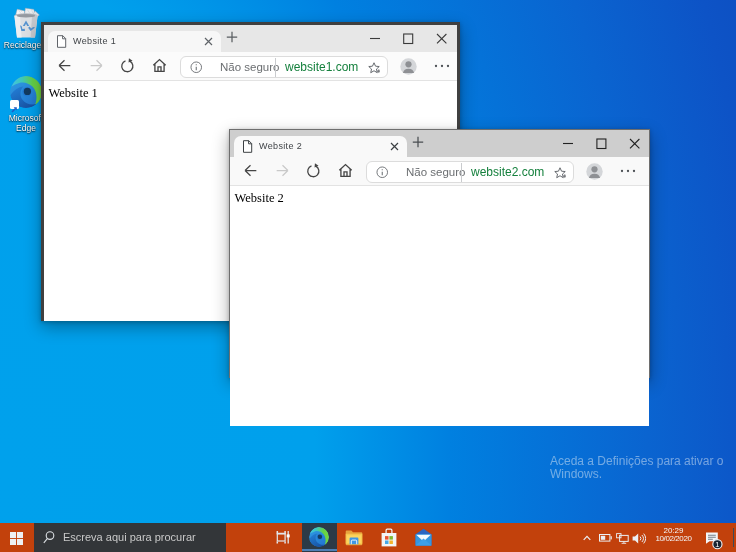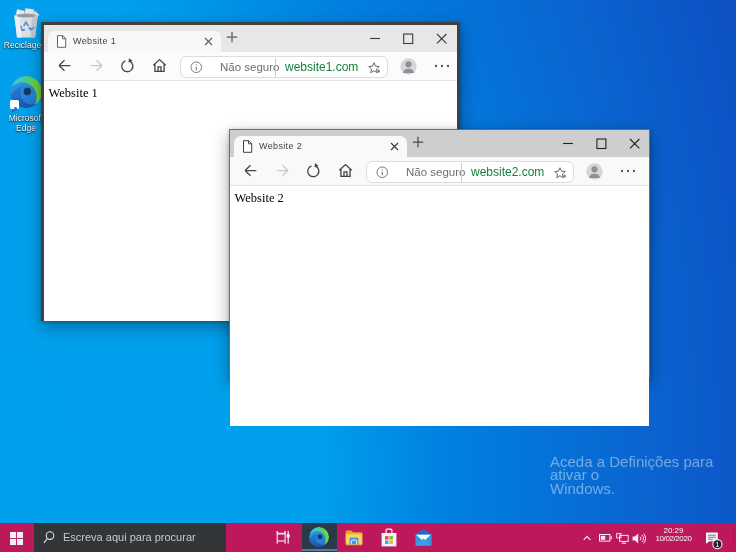--- a/index.html
+++ b/index.html
@@ -1,21 +1,21 @@
 <!DOCTYPE html>
 <html><head>
 <meta charset="utf-8">
 <style>
   * { margin:0; padding:0; box-sizing:border-box; }
   html,body { width:736px; height:552px; overflow:hidden; }
   body { font-family:"Liberation Sans", sans-serif; position:relative; background:#0080e0; }
   .bgsvg { position:absolute; left:0; top:0; z-index:0; }
   .wm { position:absolute; left:550px; top:452px; color:rgba(222,233,246,0.5); }
   .wm .t1 { font-size:14.5px; }
-  .wm .t2 { font-size:15px; line-height:13.8px; margin-top:2.5px; }
+  .wm .t2 { font-size:12px; line-height:13.8px; margin-top:2.5px; }
 
   
   .dicon { position:absolute; text-align:center; color:#fff; }
   .dlabel { font-size:8.5px; color:#fff; text-shadow:0 1px 1.5px rgba(0,0,0,0.8), 0 0 1px rgba(0,0,0,0.55); white-space:nowrap; }
 
   
   .win { position:absolute; width:419px; height:299px; background:#fff;
          box-shadow:0 6px 16px rgba(0,0,0,0.33), 0 1px 4px rgba(0,0,0,0.22); }
   .w1 { left:41px; top:22px; border:3px solid #404040; z-index:2; }
   .w2 { left:229px; top:129px; width:421px; height:249px; border:1px solid #6e6e6e; z-index:3; }
@@ -38,21 +38,21 @@
   .addr { position:absolute; left:136px; top:3.5px; width:208px; height:22px; background:#fff;
           border:1px solid #dcdcdc; border-radius:6px; }
   .addr .ns { position:absolute; left:39px; top:4px; font-size:11.5px; color:#6b6e71; }
   .addr .sepd { position:absolute; left:93.5px; top:1.5px; width:1px; height:18.5px; background:#c9cbce; }
   .addr .url { position:absolute; left:104px; top:3.5px; font-size:12px; color:#15803d; }
   .content { position:relative; height:240px; background:#fff;
              font-family:"Liberation Serif", serif; font-size:12.5px; color:#000; }
   .content span { position:absolute; left:4.5px; top:5px; }
 
   
-  .taskbar { position:absolute; left:0; top:523px; width:736px; height:29px; background:#be185d; z-index:10; }
+  .taskbar { position:absolute; left:0; top:523px; width:736px; height:29px; background:#c2410c; z-index:10; }
   .tbtn { position:absolute; top:0; }
   .search { position:absolute; left:34px; top:0; width:192px; height:29px; background:#333639; }
   .search .stext { position:absolute; left:29px; top:8px; font-size:11px; color:#c9c9c9; }
   .edgecell { position:absolute; left:302px; top:0; width:35px; height:29px; background:#2c3a47; }
   .edgeline { position:absolute; left:302px; top:26px; width:35px; height:2px; background:#4d7fb5; }
   .clock { position:absolute; left:646px; top:3.5px; width:55px; text-align:center; color:#f4f6f8; font-size:8px; line-height:8.8px; }
   .tdiv { position:absolute; left:733px; top:5px; width:1px; height:19px; background:#3d4a57; }
 </style>
 </head>
 <body>

